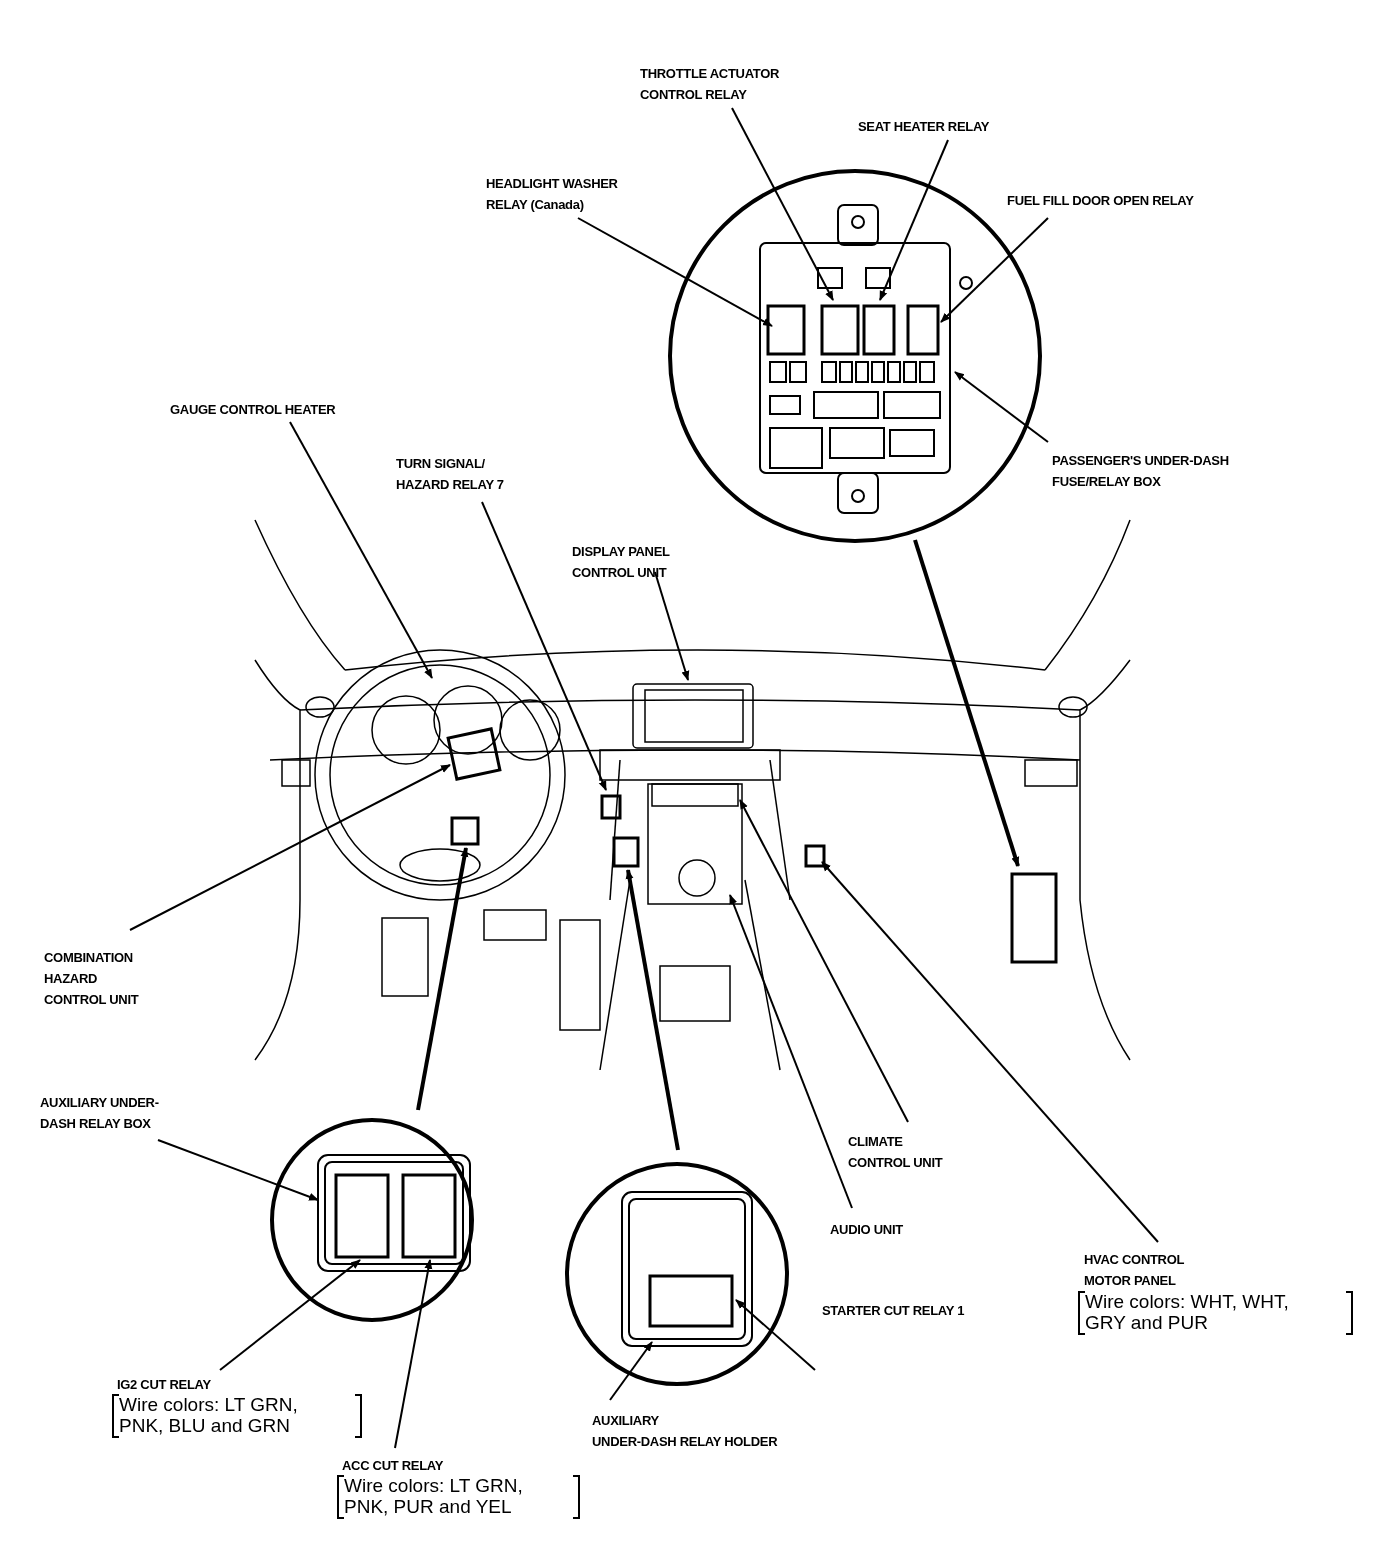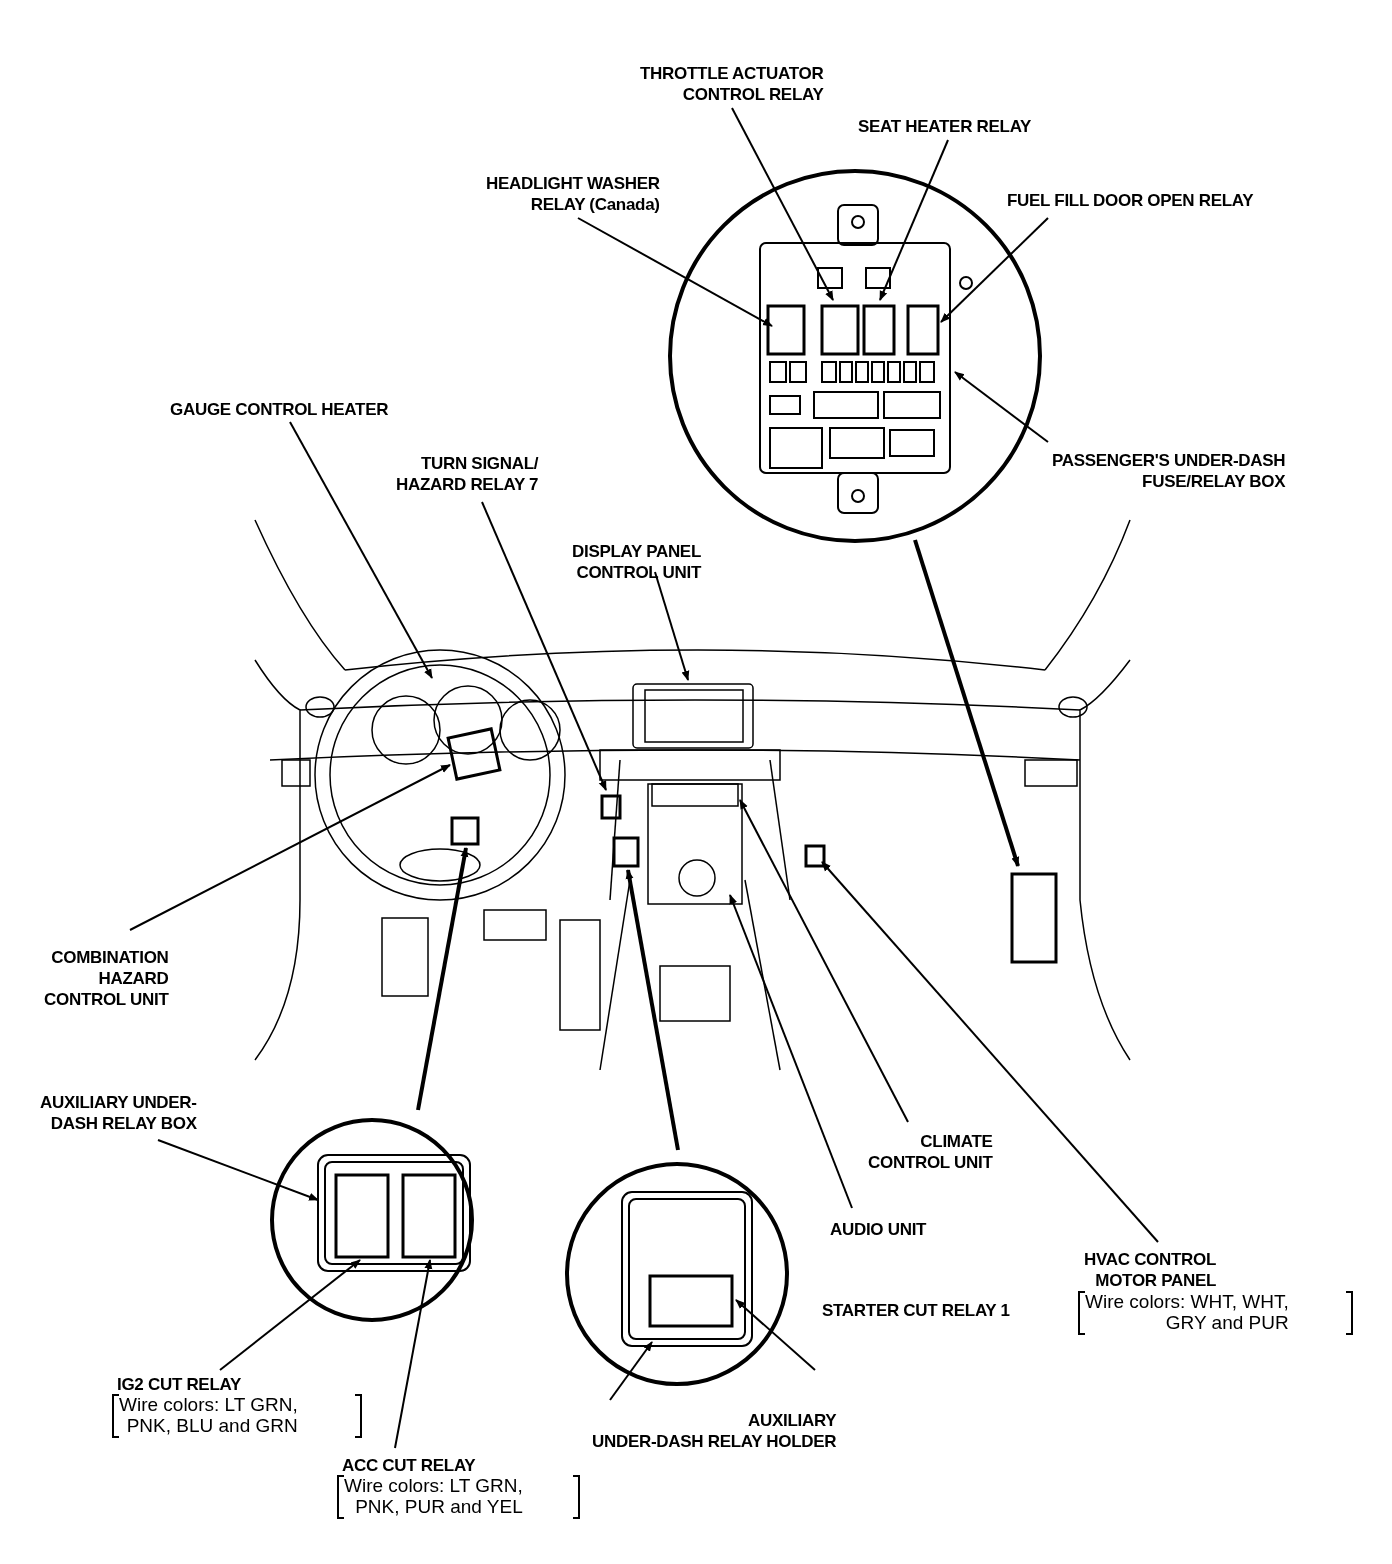--- a/index.html
+++ b/index.html
@@ -1,20 +1,20 @@
 <!DOCTYPE html>
 <html><head>
 <meta charset="utf-8">
 <style>
   html,body{margin:0;padding:0;background:#fff;}
   body{width:1392px;height:1564px;position:relative;overflow:hidden;font-family:"Liberation Sans",sans-serif;color:#000;}
   svg#art{position:absolute;left:0;top:0;}
-  .lbl{position:absolute;font-weight:bold;font-size:17px;line-height:21px;letter-spacing:-0.3px;white-space:nowrap;text-align:right;}
+  .lbl{position:absolute;font-weight:bold;font-size:13px;line-height:21px;letter-spacing:-0.3px;white-space:nowrap;}
   .lbl div{white-space:nowrap;}
-  .wire{position:absolute;font-size:19px;line-height:21px;white-space:nowrap;font-weight:normal;text-align:right;}
+  .wire{position:absolute;font-size:19px;line-height:21px;white-space:nowrap;font-weight:normal;}
   .br{position:absolute;border:2px solid #000;width:5px;}
   .brl{border-right:none;}
   .brr{border-left:none;}
 </style>
 </head>
 <body>
 
 <svg id="art" width="1392" height="1564" viewBox="0 0 1392 1564">
   <defs>
     <marker id="ah" markerWidth="10" markerHeight="10" refX="9" refY="5" orient="auto" markerUnits="userSpaceOnUse">
@@ -161,21 +161,21 @@
 </div>
 <div class="lbl" style="left:44px;top:947px">
   <div>COMBINATION</div>
     <div>HAZARD</div>
     <div>CONTROL UNIT</div>
 </div>
 <div class="lbl" style="left:40px;top:1092px">
   <div>AUXILIARY UNDER-</div>
     <div>DASH RELAY BOX</div>
 </div>
-<div class="lbl" style="left:868px;top:1131px">
+<div class="lbl" style="left:848px;top:1131px">
   <div>CLIMATE</div>
     <div>CONTROL UNIT</div>
 </div>
 <div class="lbl" style="left:830px;top:1219px">
   <div>AUDIO UNIT</div>
 </div>
 <div class="lbl" style="left:1084px;top:1249px">
   <div>HVAC CONTROL</div>
     <div>MOTOR PANEL</div>
 </div>

